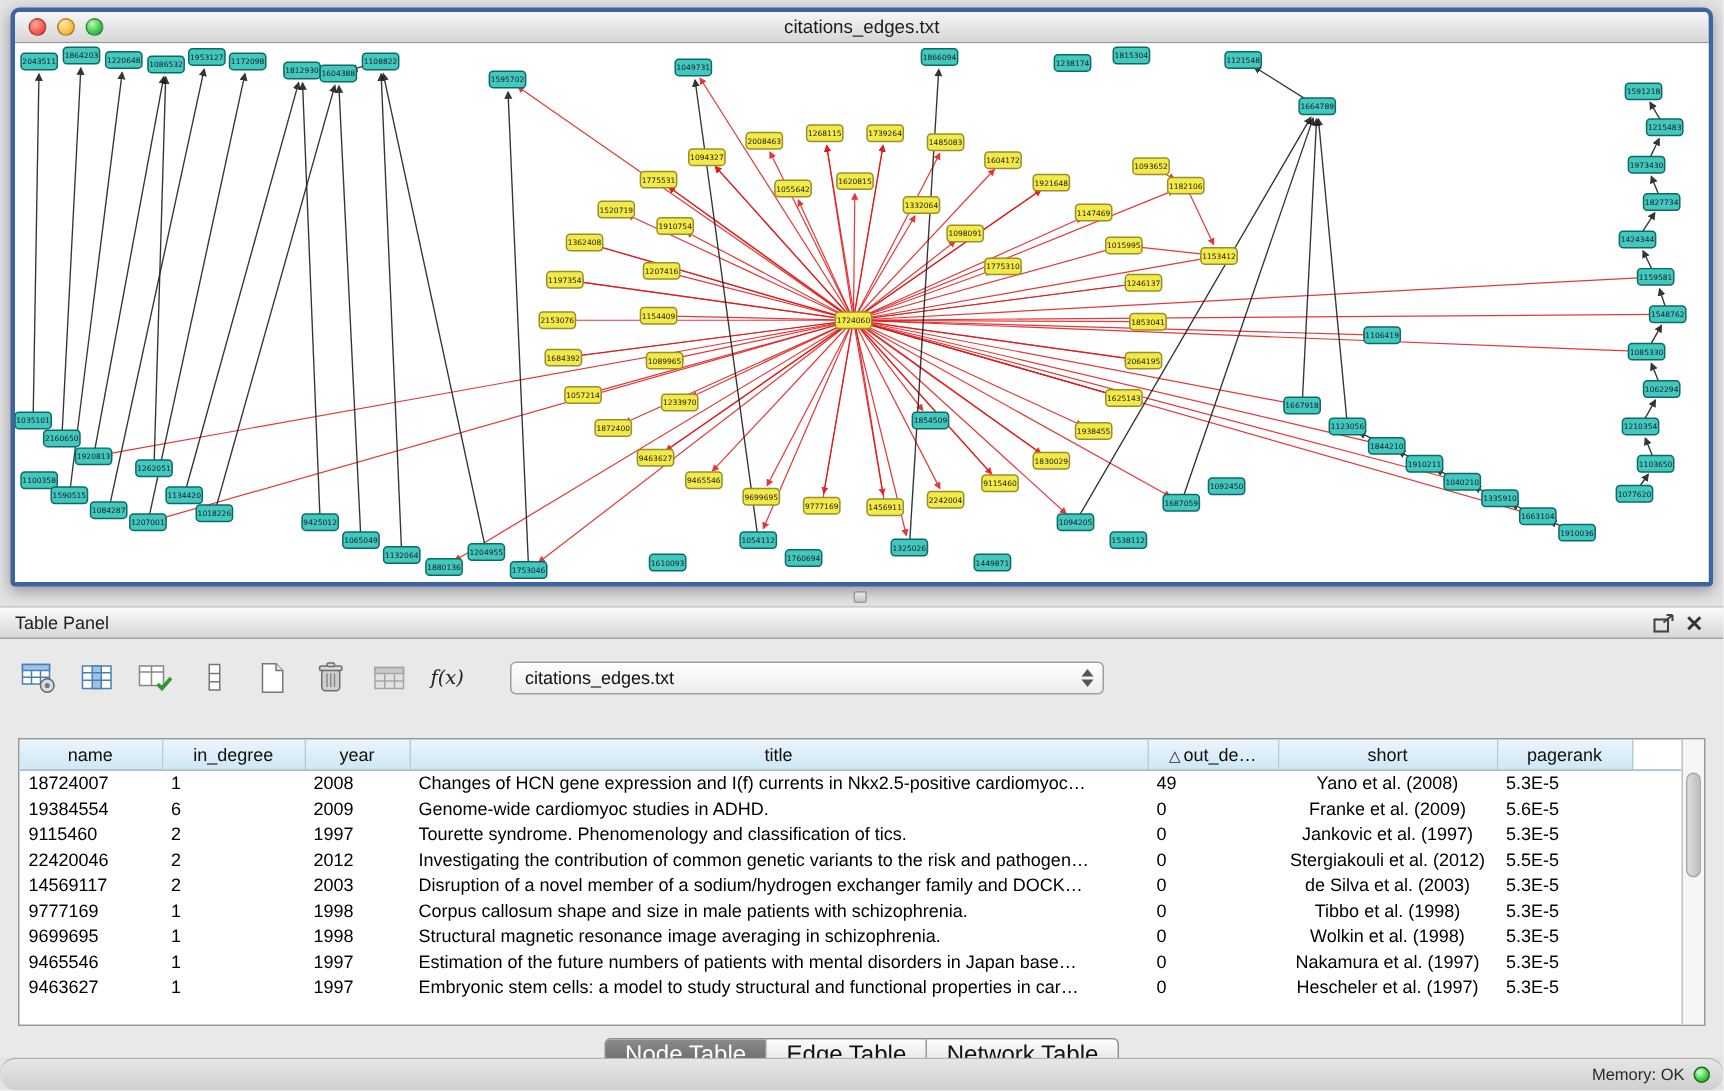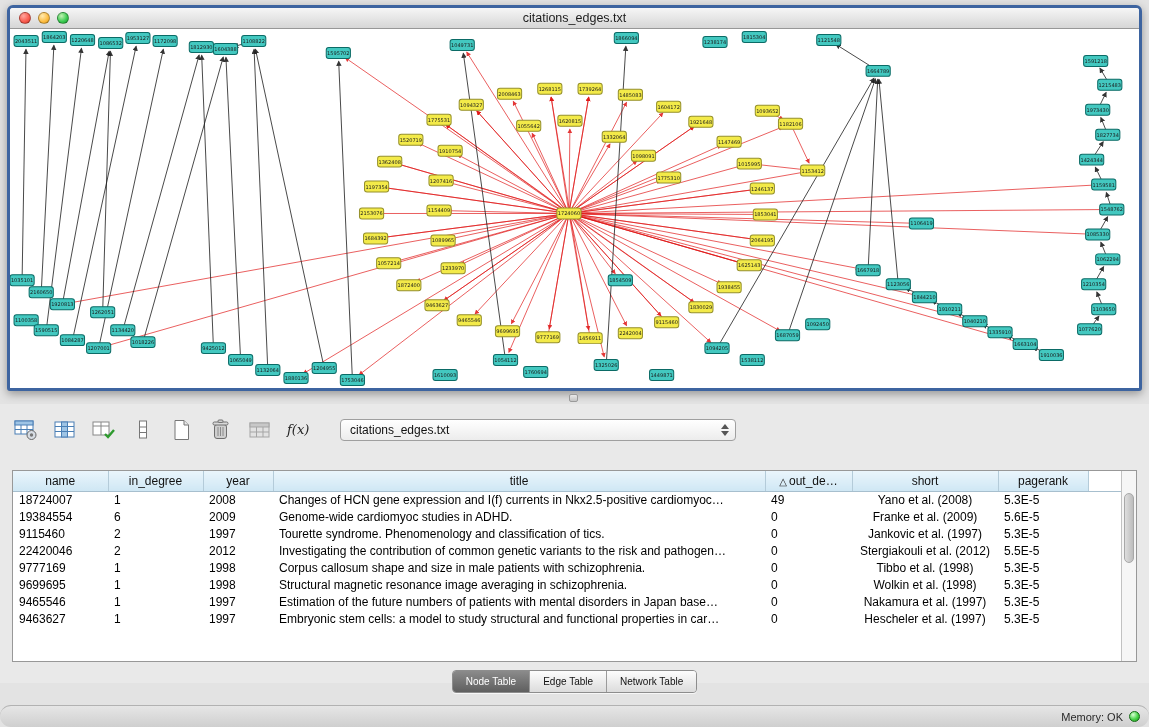--- a/index.html
+++ b/index.html
@@ -63,21 +63,21 @@
   td.c5 { text-align:center; }
   .sort-tri { font-size:10px; margin-right:2px; color:#222; }
   .vscroll { position:absolute; top:0; right:0; bottom:0; width:15px;
     background:#f6f6f6; border-left:1px solid #c2c2c2; }
   .vthumb { position:absolute; top:22px; left:2px; width:10px; height:70px;
     background:linear-gradient(90deg,#dedede,#bdbdbd); border:1px solid #a8a8a8; border-radius:5px; }
 
   .tab-bar { display:flex; justify-content:center; padding:8px 0; }
   .seg { display:flex; border:1px solid #8d8d8d; border-radius:4px; overflow:hidden;
     box-shadow:0 1px 0 rgba(255,255,255,.7); }
-  .seg button { height:21px; padding:0 13px; font-size:10px; border:none;
+  .seg button { height:21px; padding:0 13px; font-size:16px; border:none;
     background:linear-gradient(#fdfdfd,#dcdcdc); color:#111; border-left:1px solid #9b9b9b; }
   .seg button:first-child { border-left:none; }
   .seg button.selected { background:linear-gradient(#8b8b8b,#5f5f5f); color:#fff; }
 
   .status-bar { position:absolute; left:0; bottom:0; width:1149px; height:22px;
     background:linear-gradient(#e6e6e6,#cfcfcf); border-top:1px solid #b2b2b2;
     display:flex; align-items:center; justify-content:flex-end; gap:6px; padding:0 9px;border-radius:11px; }
   .memory-label { font-size:11px; color:#2a2a2a; }
   .memory-dot { width:11px; height:11px; border-radius:50%; border:1px solid #156b15;
     background:radial-gradient(circle at 35% 30%, #d8ffd4, #47d347 55%, #1d8f1d); }
@@ -648,20 +648,35 @@
             <text x="606" y="254">1854509</text>
           </g>
         </g>
     </svg>
   </div>
 </div>
 
 <div class="grip"></div>
 
 <div class="table-panel">
+  <div class="panel-header">
+    <span class="panel-title">Table Panel</span>
+    <span class="ph-spacer"></span>
+    <button class="ph-btn">
+      <svg width="15" height="13" viewBox="0 0 15 13">
+        <rect x="1" y="4" width="9" height="8" fill="none" stroke="#444" stroke-width="1.4"></rect>
+        <path d="M7 6 L13 1 M13 1 h-4 M13 1 v4" stroke="#444" stroke-width="1.4" fill="none"></path>
+      </svg>
+    </button>
+    <button class="ph-btn">
+      <svg width="11" height="11" viewBox="0 0 11 11">
+        <path d="M1.5 1.5 L9.5 9.5 M9.5 1.5 L1.5 9.5" stroke="#333" stroke-width="2"></path>
+      </svg>
+    </button>
+  </div>
 
   <div class="panel-body">
     <div class="toolbar">
       <button class="tool-btn">
         <svg width="24" height="22" viewBox="0 0 24 22">
           <rect x="1" y="2" width="18" height="13" fill="#fff" stroke="#4a7fb5"></rect>
           <rect x="1" y="2" width="18" height="4" fill="#9ec4e5" stroke="#4a7fb5"></rect>
           <line x1="7" y1="6" x2="7" y2="15" stroke="#4a7fb5"></line>
             <line x1="13" y1="6" x2="13" y2="15" stroke="#4a7fb5"></line>
           <line x1="1" y1="10.5" x2="19" y2="10.5" stroke="#4a7fb5"></line>
@@ -792,20 +807,30 @@
               <td class="c0">22420046</td>
               <td class="c1">2</td>
               <td class="c2">2012</td>
               <td class="c3">Investigating the contribution of common genetic variants to the risk and pathogen…</td>
               <td class="c4">0</td>
               <td class="c5">Stergiakouli et al. (2012)</td>
               <td class="c6">5.5E-5</td>
               <td></td>
             </tr>
             <tr>
+              <td class="c0">14569117</td>
+              <td class="c1">2</td>
+              <td class="c2">2003</td>
+              <td class="c3">Disruption of a novel member of a sodium/hydrogen exchanger family and DOCK…</td>
+              <td class="c4">0</td>
+              <td class="c5">de Silva et al. (2003)</td>
+              <td class="c6">5.3E-5</td>
+              <td></td>
+            </tr>
+            <tr>
               <td class="c0">9777169</td>
               <td class="c1">1</td>
               <td class="c2">1998</td>
               <td class="c3">Corpus callosum shape and size in male patients with schizophrenia.</td>
               <td class="c4">0</td>
               <td class="c5">Tibbo et al. (1998)</td>
               <td class="c6">5.3E-5</td>
               <td></td>
             </tr>
             <tr>

